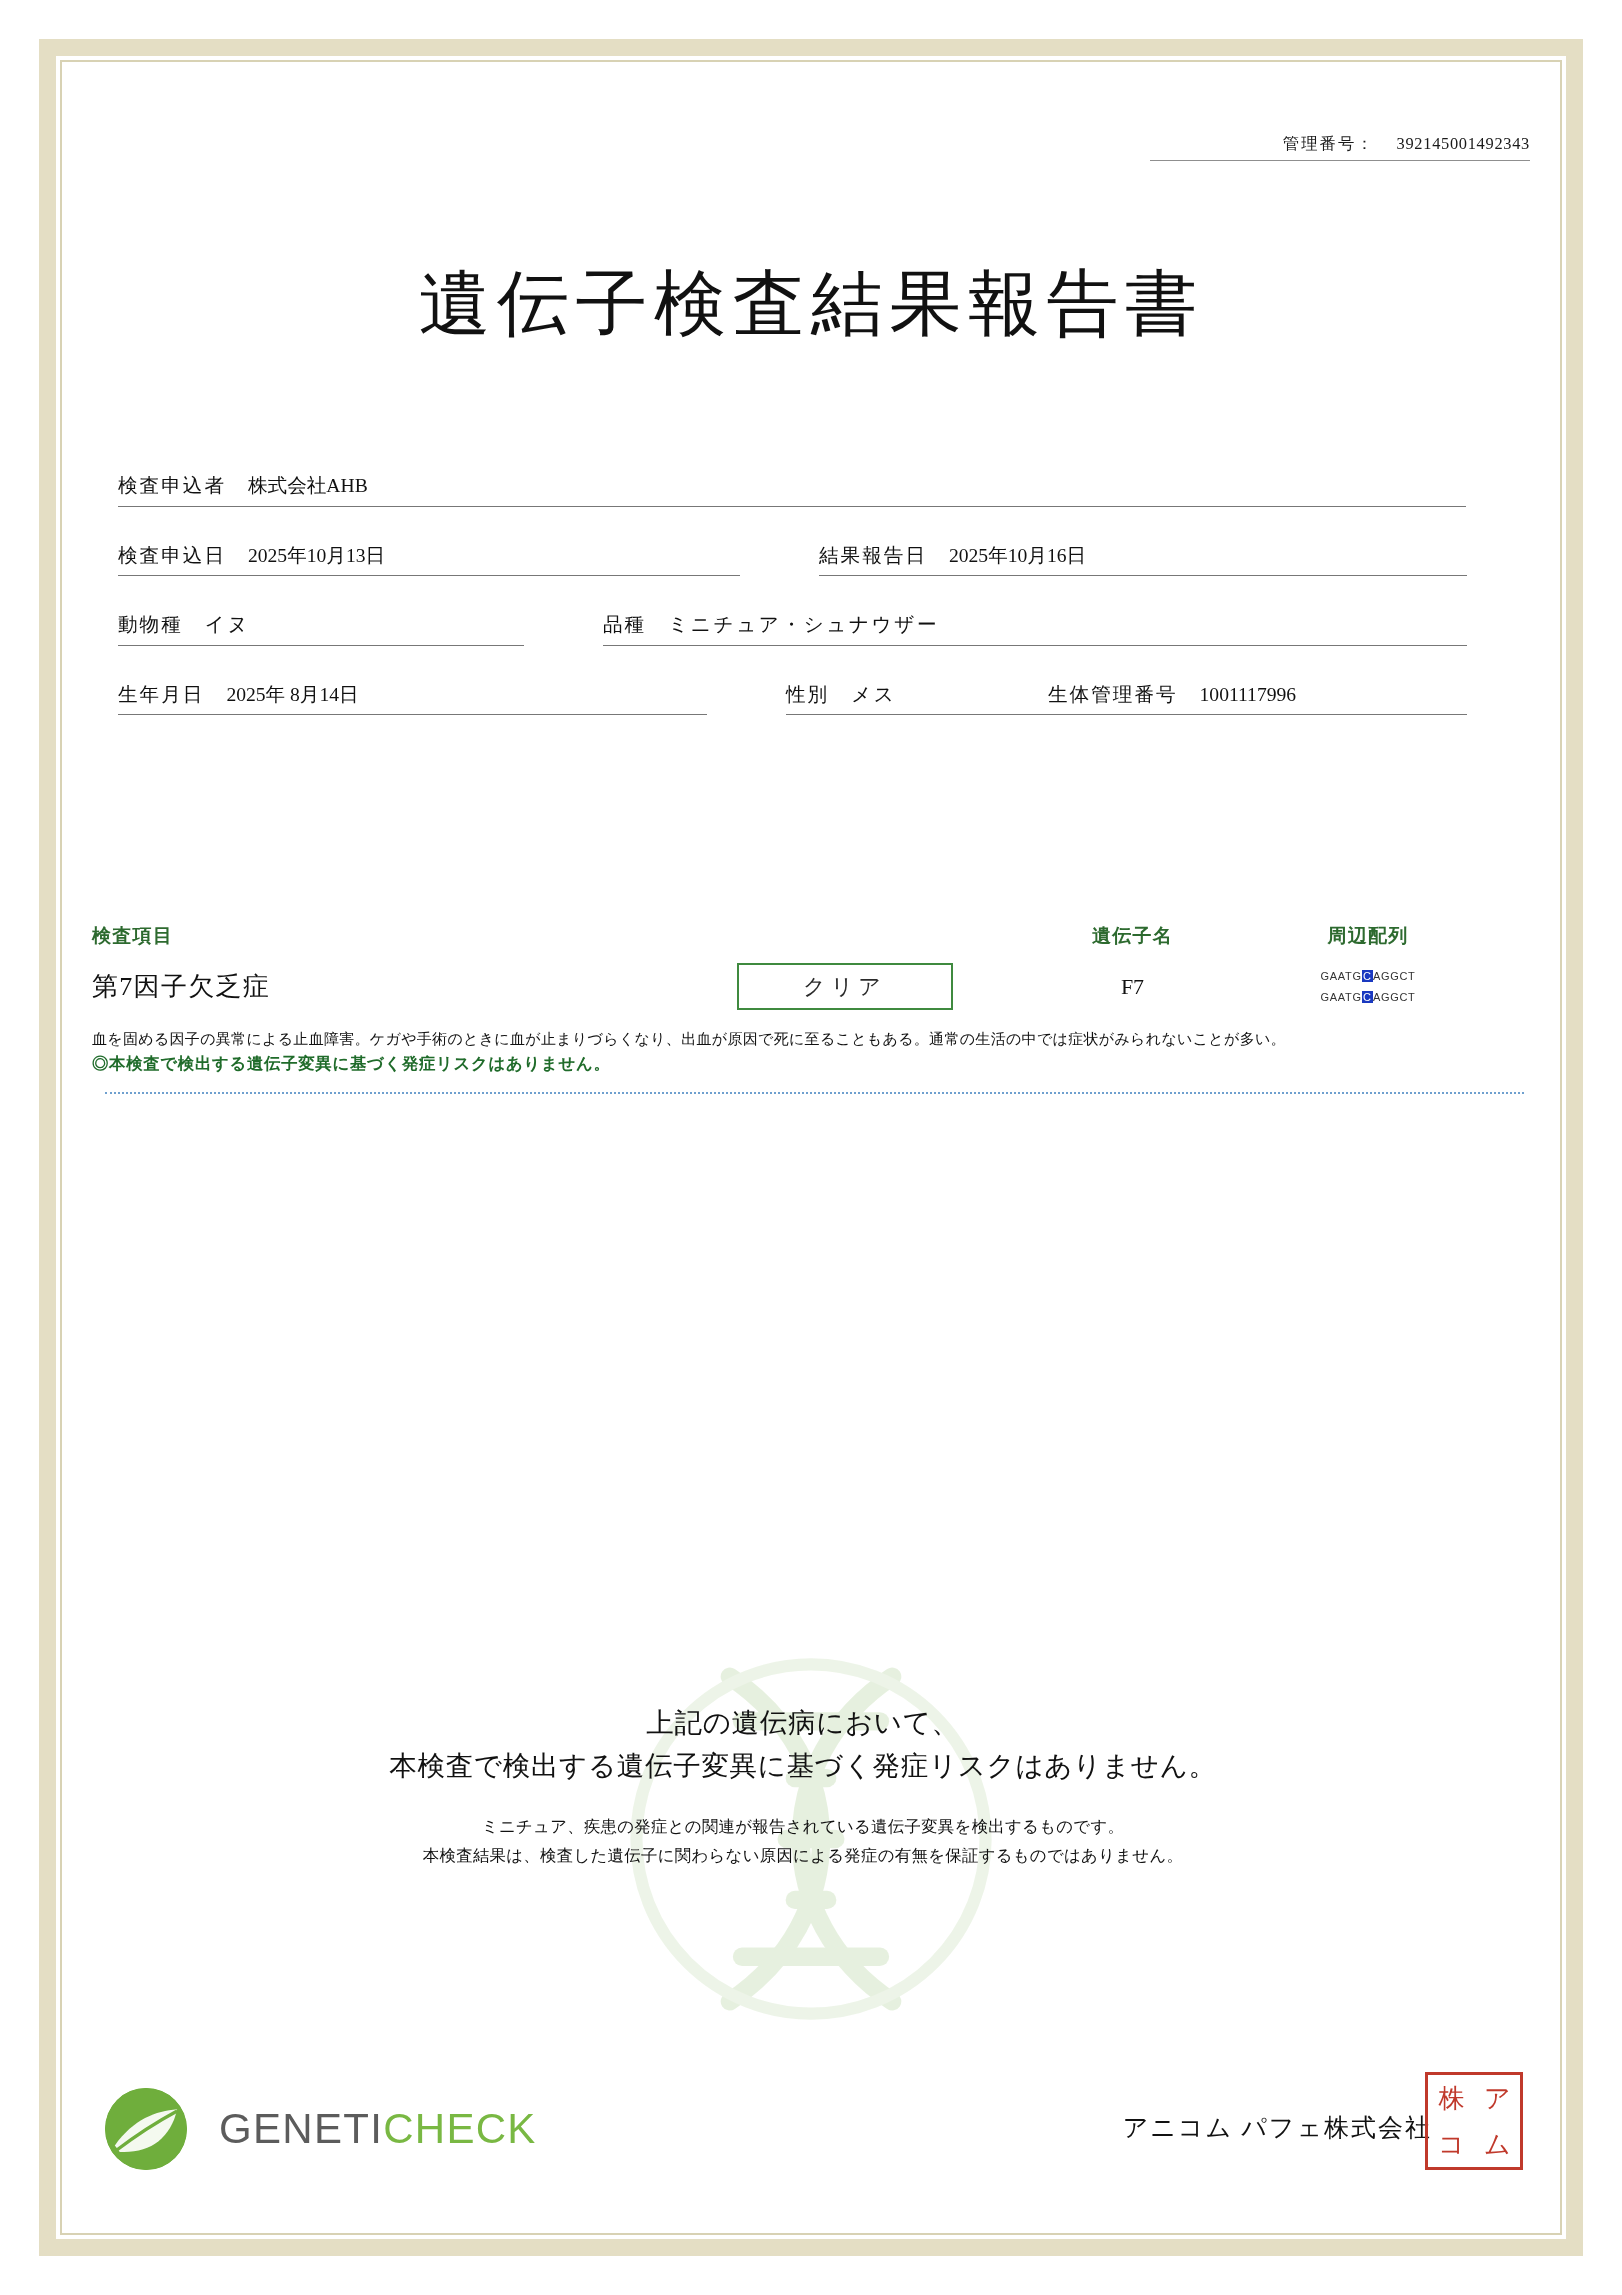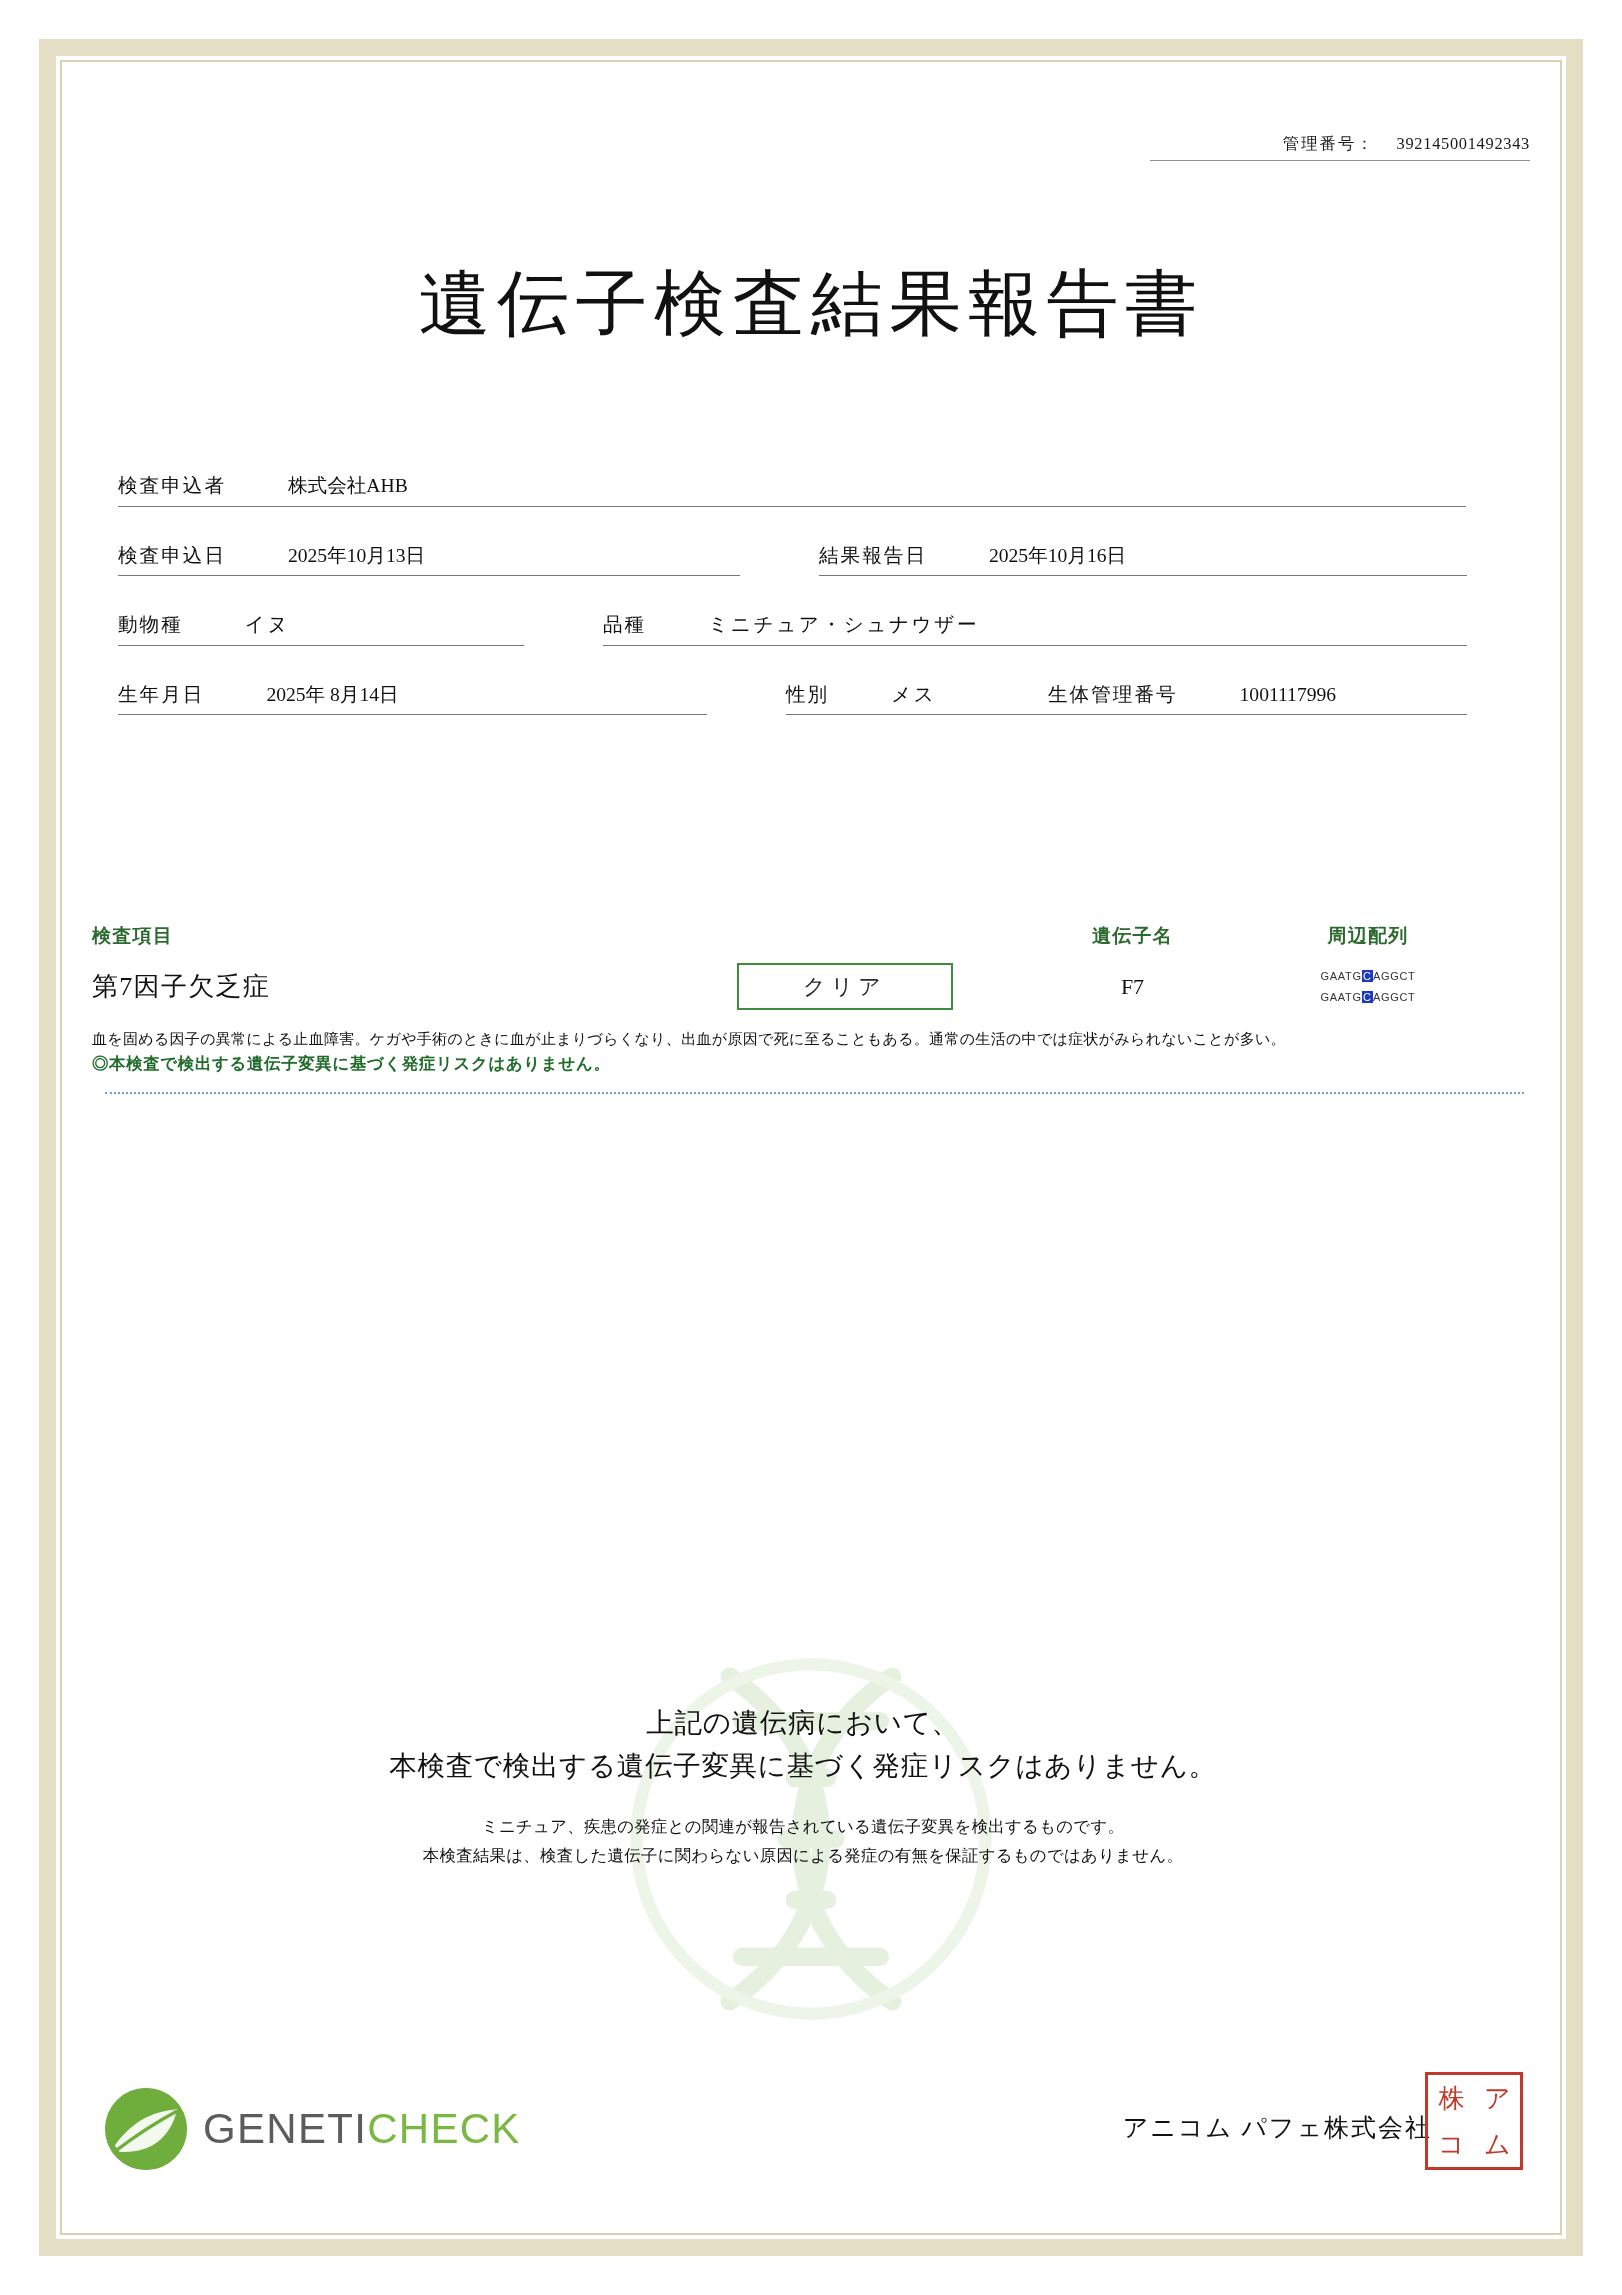--- a/index.html
+++ b/index.html
@@ -77,21 +77,20 @@
     display: flex;
     align-items: flex-end;
     margin-bottom: 35px;
   }
   .fld {
     border-bottom: 1.3px solid #777;
     display: flex;
     align-items: baseline;
     padding-bottom: 6.5px;
     box-sizing: border-box;
-    gap: 40px;
   }
   .fld .lab {
     font-size: 19.6px;
     color: #111;
     letter-spacing: 2px;
     white-space: nowrap;
   }
   .fld .val {
     font-size: 19.6px;
     color: #111;
@@ -253,21 +252,21 @@
     background: #6fae3c;
     position: relative;
     overflow: hidden;
     flex: none;
   }
   .logo-mark .leaf {
     position: absolute;
     left: 0; top: 0; width: 100%; height: 100%;
   }
   .logo-text {
-    margin-left: 16px;
+    margin-left: 32px;
     font-family: "Liberation Sans", sans-serif;
     font-size: 42px;
     letter-spacing: 1.3px;
     color: #4b4b4b;
   }
   .logo-text .g1 { color: #5c5c5c; }
   .logo-text .g2 { color: #79b843; }
 
   .company {
     position: absolute;

